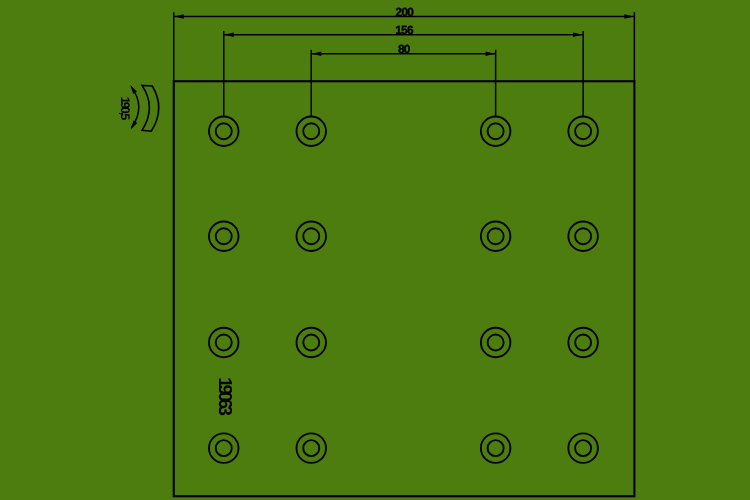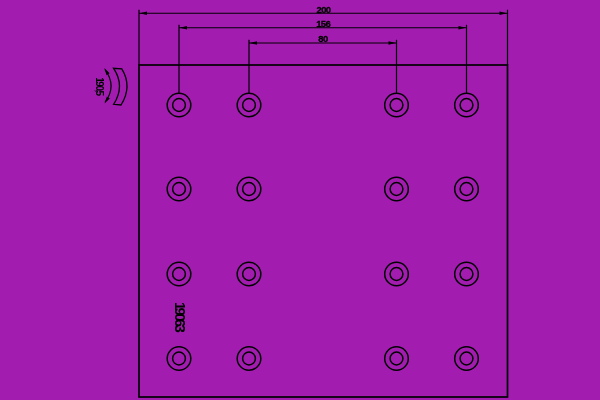--- a/index.html
+++ b/index.html
@@ -1,16 +1,16 @@
 <!DOCTYPE html>
 <html><head>
 <meta charset="utf-8">
 <style>
   html,body{margin:0;padding:0;background:#ffffff;}
-  .wrap{position:relative;width:600px;height:400px;background:#a21caf;overflow:hidden;
+  .wrap{position:relative;width:600px;height:400px;background:#4d7c0f;overflow:hidden;
         font-family:"Liberation Sans", sans-serif;}
   svg{position:absolute;left:0;top:0;}
   .dimtxt{font-family:"Liberation Sans", sans-serif;font-size:9.5px;font-weight:bold;fill:#000;stroke:#000;stroke-width:0.3;letter-spacing:-0.6px;}
 </style>
 </head>
 <body>
 <div class="wrap">
 <svg width="600" height="400" viewBox="0 0 600 400" style="filter:opacity(1)">
 
   <rect x="139" y="65" width="368.5" height="332" fill="none" stroke="#000" stroke-width="1.7"></rect>

